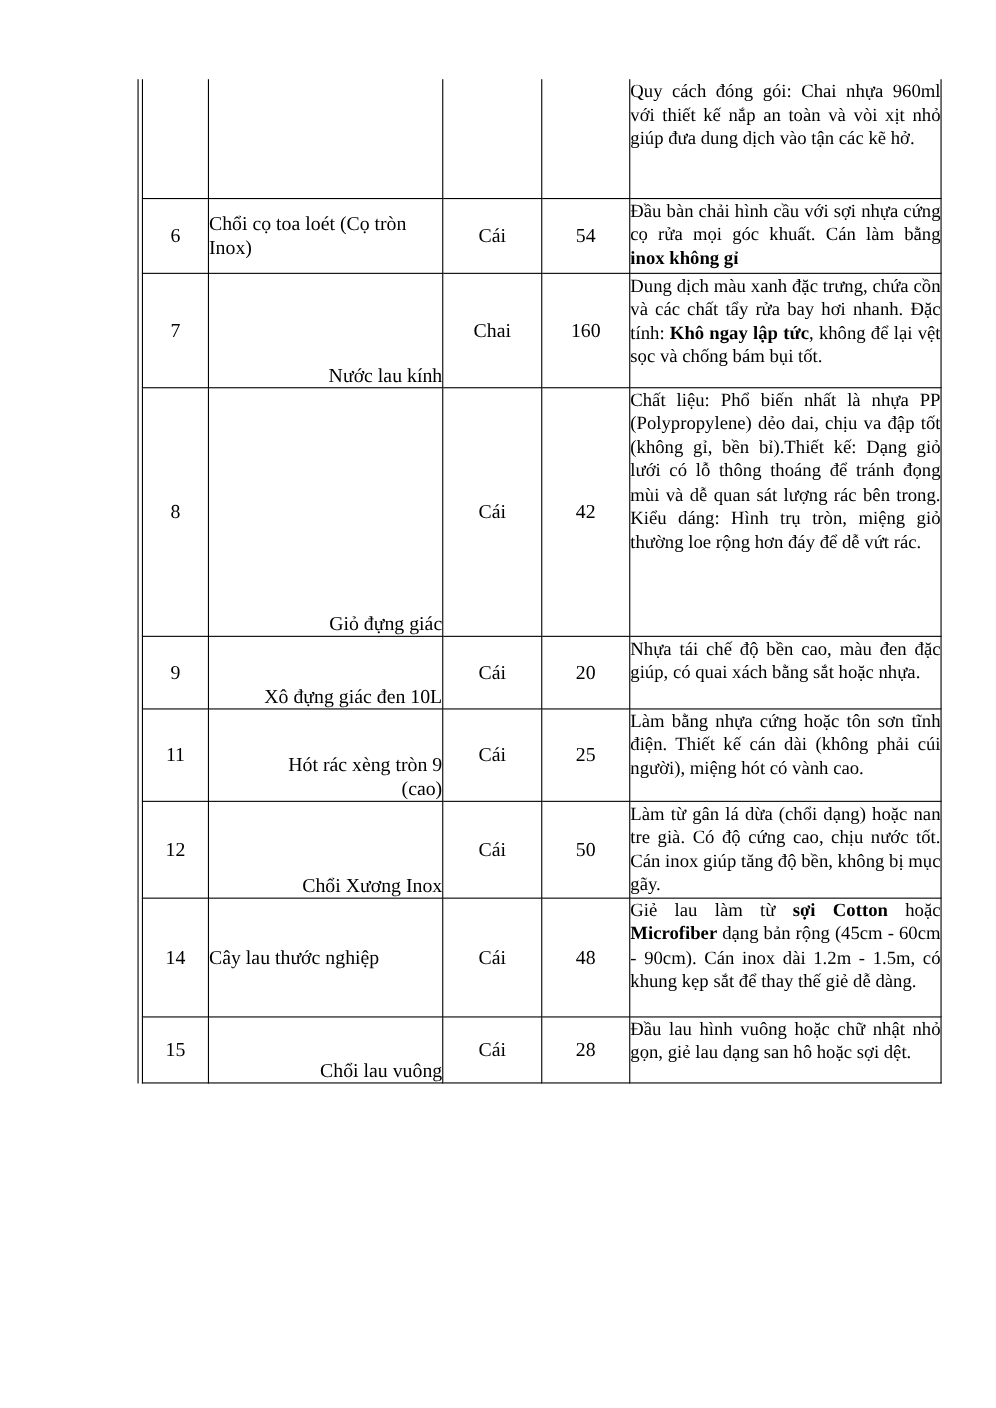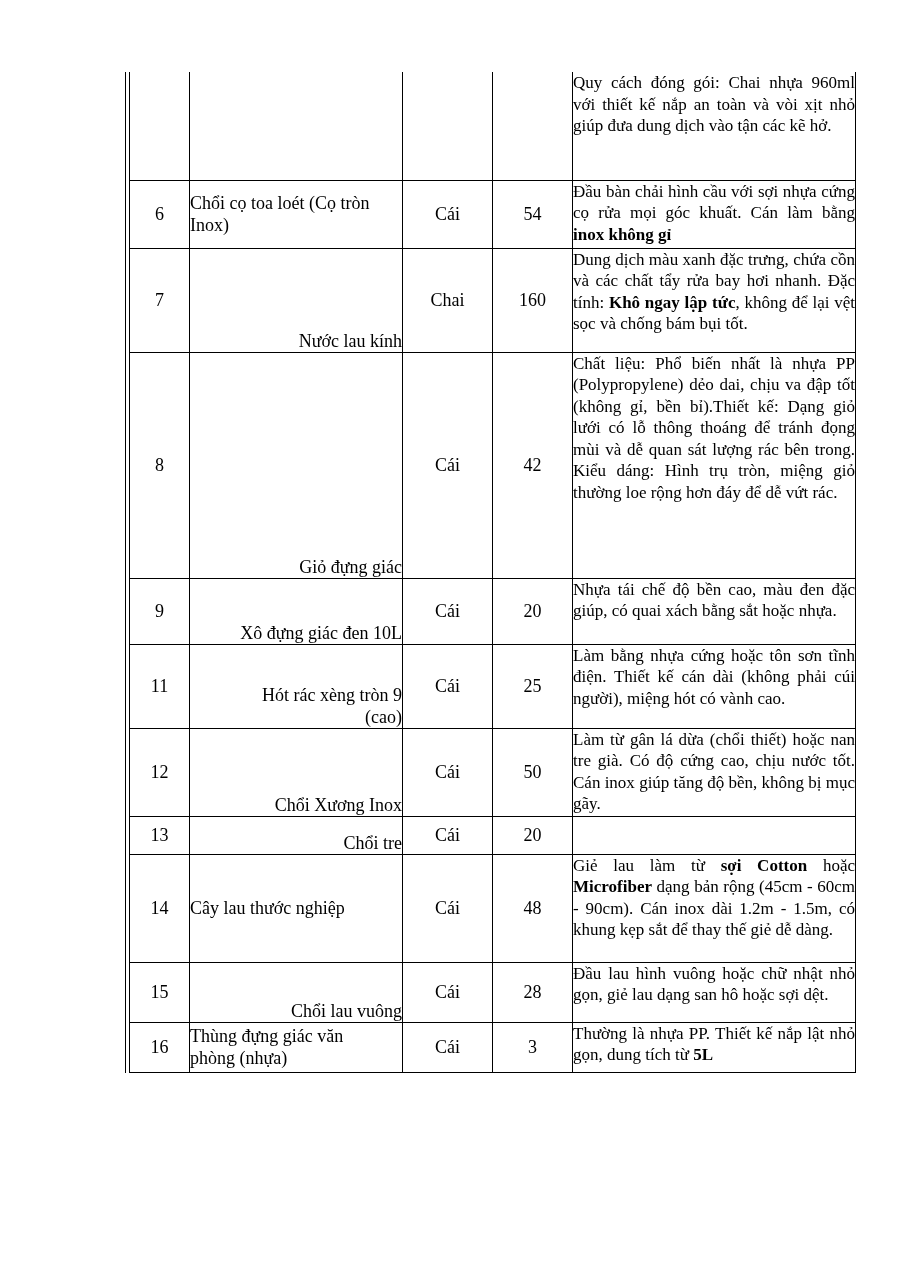--- a/index.html
+++ b/index.html
@@ -123,46 +123,31 @@
 (cao)</td>
           <td class="unit">Cái</td>
           <td class="qty">25</td>
           <td class="desc"><span>Làm bằng nhựa cứng hoặc tôn sơn tĩnh điện. Thiết kế cán dài (không phải cúi người), miệng hót có vành cao.</span></td>
         </tr>
         <tr style="height: 88px;">
           <td class="stt">12</td>
           <td class="name valign-bottom">Chổi Xương Inox</td>
           <td class="unit">Cái</td>
           <td class="qty">50</td>
-          <td class="desc"><span>Làm từ gân lá dừa (chổi thiết) hoặc nan tre già. Có độ cứng cao, chịu nước tốt. Cán inox giúp tăng độ bền, không bị mục gãy.</span></td>
-        </tr>
-        <tr style="height: 38px;">
-          <td class="stt">13</td>
-          <td class="name valign-bottom">Chổi tre</td>
-          <td class="unit">Cái</td>
-          <td class="qty">20</td>
-          <td class="desc"></td>
+          <td class="desc"><span>Làm từ gân lá dừa (chổi dạng) hoặc nan tre già. Có độ cứng cao, chịu nước tốt. Cán inox giúp tăng độ bền, không bị mục gãy.</span></td>
         </tr>
         <tr style="height: 108px;">
           <td class="stt">14</td>
           <td class="name valign-middle">Cây lau thước nghiệp</td>
           <td class="unit">Cái</td>
           <td class="qty">48</td>
           <td class="desc"><span>Giẻ lau làm từ </span><b>sợi Cotton</b><span> hoặc </span><b>Microfiber</b><span> dạng  bản rộng (45cm - 60cm - 90cm). Cán inox dài 1.2m - 1.5m, có khung kẹp sắt để thay thế giẻ dễ dàng.</span></td>
         </tr>
         <tr style="height: 60px;">
           <td class="stt">15</td>
           <td class="name valign-bottom">Chổi lau vuông</td>
           <td class="unit">Cái</td>
           <td class="qty">28</td>
           <td class="desc"><span>Đầu lau hình vuông hoặc chữ nhật nhỏ gọn, giẻ lau dạng san hô hoặc sợi dệt.</span></td>
         </tr>
-        <tr style="height: 50px;">
-          <td class="stt">16</td>
-          <td class="name valign-middle">Thùng đựng giác văn
-phòng (nhựa)</td>
-          <td class="unit">Cái</td>
-          <td class="qty">3</td>
-          <td class="desc"><span>Thường là nhựa PP. Thiết kế nắp lật nhỏ gọn, dung tích từ </span><b>5L</b></td>
-        </tr>
       </tbody>
   </table>
 </div>
 
 </body></html>

